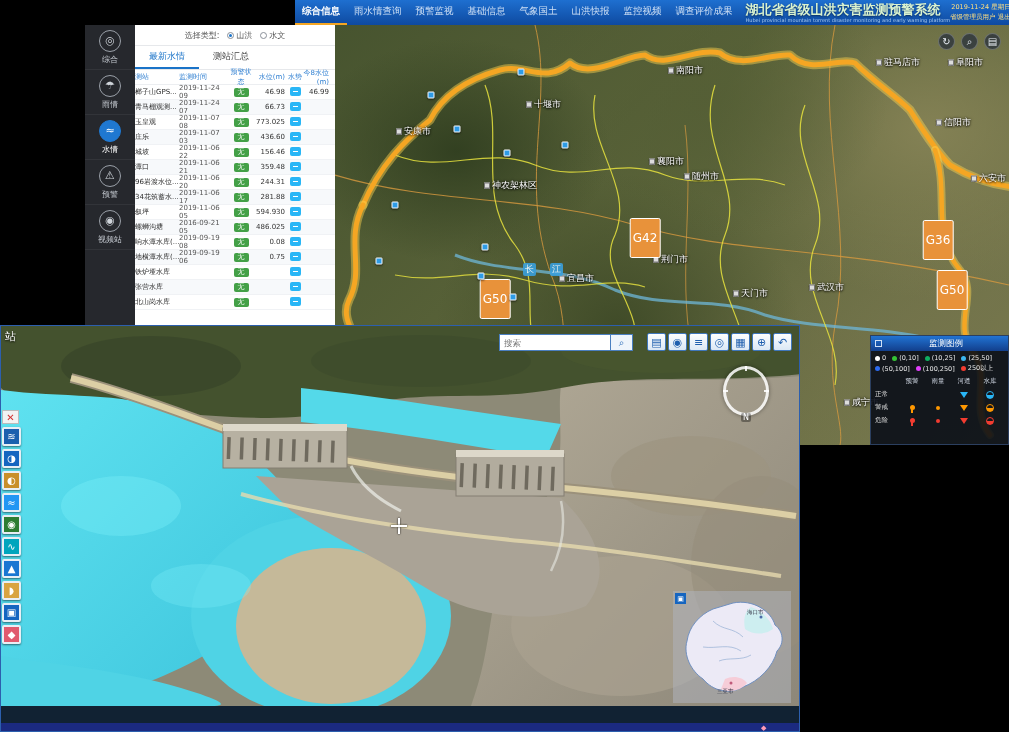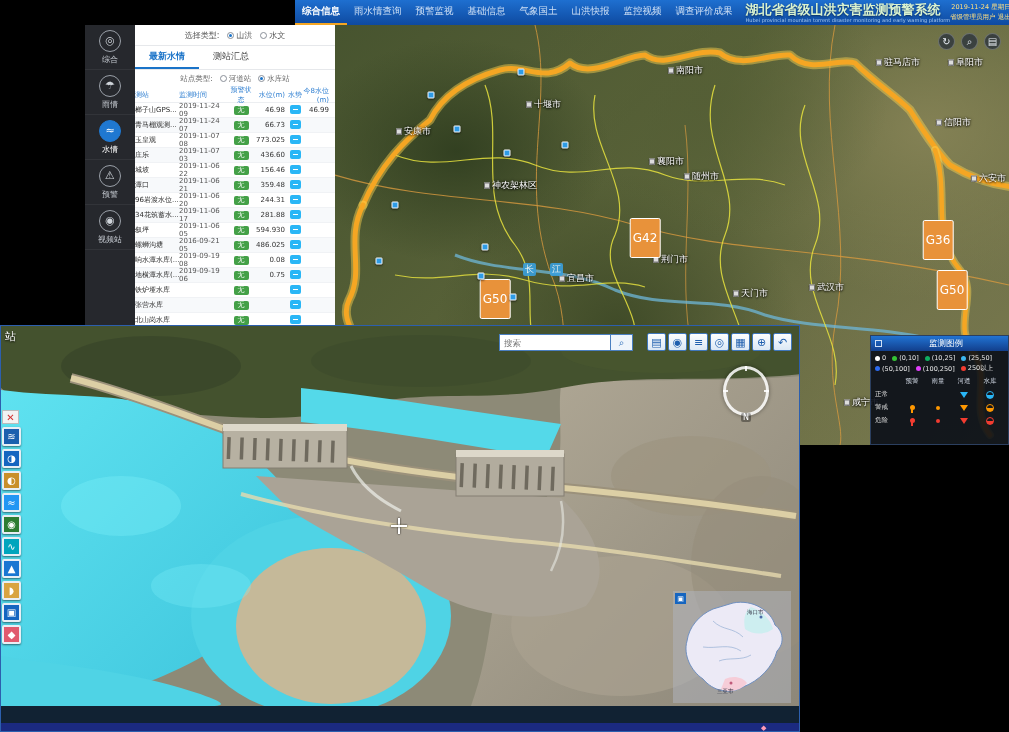--- a/index.html
+++ b/index.html
@@ -26,21 +26,21 @@
   .side-label { font-size:8px; color:#c3c8cf; margin-top:2px; }
   .side-item.active .side-label { color:#fff; }
   
   #panel { position:absolute; left:135px; top:25px; width:200px; height:420px; background:#fff; }
   #type-filter { height:21px; display:flex; align-items:center; justify-content:center; gap:8px;
     font-size:8px; color:#555; border-bottom:1px solid #e6e8eb; }
   .radio { width:7px; height:7px; border:1px solid #8a9099; border-radius:50%; display:inline-block; vertical-align:-1px; margin-right:2px; position:relative;}
   .radio.sel::after { content:''; position:absolute; left:1px; top:1px; width:3px; height:3px; background:#1a73c8; border-radius:50%; }
   #tabs { height:24px; display:flex; border-bottom:1px solid #e6e8eb; }
   .tab { flex:0 0 auto; padding:0 14px; display:flex; align-items:center; font-size:9px; color:#444; cursor:pointer; border-bottom:2px solid transparent; }
-  .tab.active { color:#1a73c8; font-weight:bold; border-bottom:2px solid #1a73c8;text-align:center; }
+  .tab.active { color:#1a73c8; font-weight:normal; border-bottom:2px solid #1a73c8;text-align:center; }
   #station-filter { height:18px; display:flex; align-items:center; justify-content:center; gap:7px; font-size:7.5px; color:#666; }
   #grid-head { display:flex; height:15px; align-items:center; font-size:7px; color:#2f7fd1; border-bottom:1px solid #eceef1; }
   .c0{width:44px; padding-left:0;} .c1{width:49px;} .c2{width:26px; text-align:center;}
   .c3{width:33px; text-align:right; padding-right:2px;} .c4{width:16px; text-align:center;} .c5{width:28px; text-align:right; padding-right:2px;}
   .grid-row { display:flex; height:15px; align-items:center; font-size:7px; color:#333; border-bottom:1px solid #f0f2f5; cursor:pointer; }
   .grid-row:nth-child(even){ background:#f7f9fb; }
   .grid-row .c0 { overflow:hidden; white-space:nowrap; color:#2a2a2a; }
   .grid-row .c1 { color:#555; }
   .badge { display:inline-block; background:var(--badge); color:#fff; font-size:7px; line-height:9px; padding:0 4px; border-radius:2px; }
   .dash { display:inline-block; width:11px; height:9px; background:var(--trend); border-radius:2px; position:relative; }
@@ -200,25 +200,20 @@
     <span><i class="radio"></i><span>水文</span></span>
   </div>
   <div id="tabs">
     <div class="tab active">
         <span>最新水情</span>
       </div>
       <div class="tab">
         <span>测站汇总</span>
       </div>
   </div>
-  <div id="station-filter">
-    <span>站点类型:</span>
-    <span><i class="radio"></i><span>河道站</span></span>
-    <span><i class="radio sel"></i><span>水库站</span></span>
-  </div>
   <div id="grid-head">
     <span class="c0">测站</span>
     <span class="c1">监测时间</span>
     <span class="c2">预警状态</span>
     <span class="c3">水位(m)</span>
     <span class="c4">水势</span>
     <span class="c5">今8水位(m)</span>
   </div>
   <div id="grid-body">
     <div class="grid-row">

